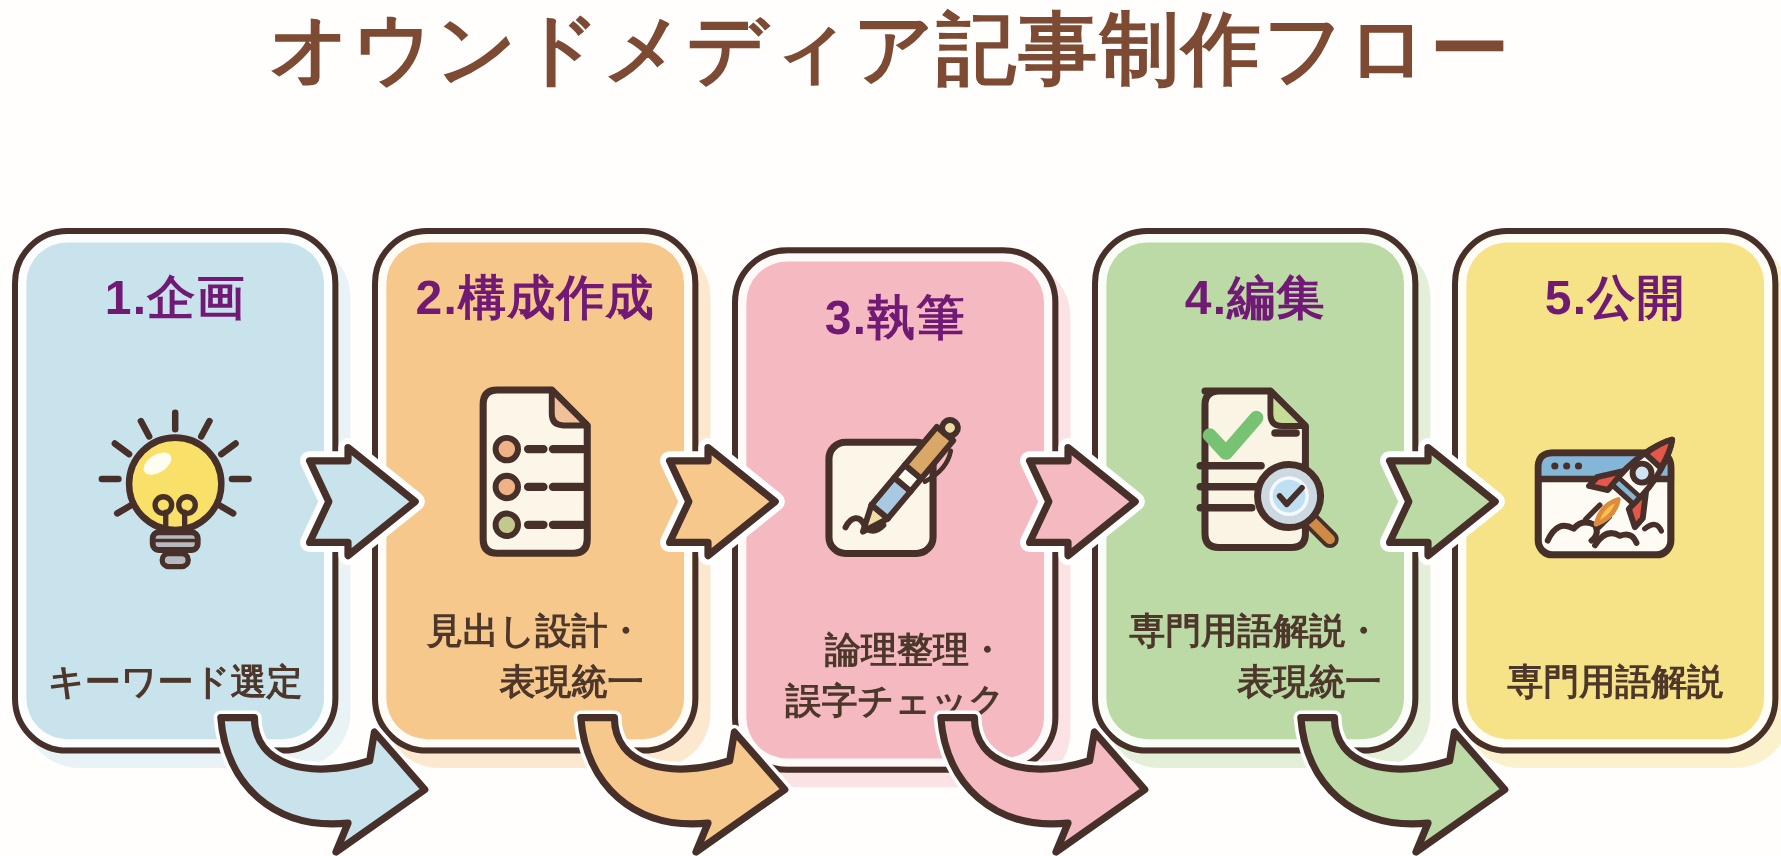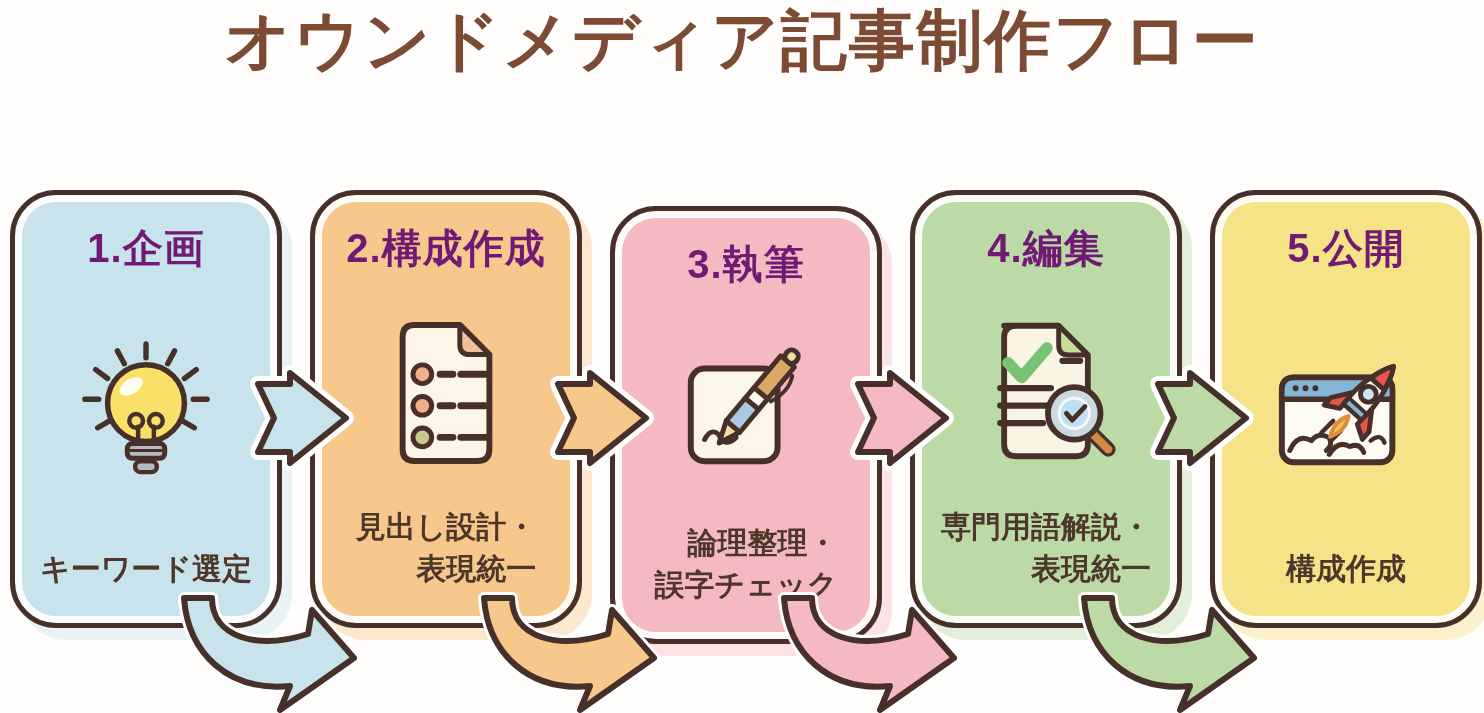--- a/index.html
+++ b/index.html
@@ -162,21 +162,21 @@
           <path d="M-12,4 L-26,24 L-26,34 L-12,26 Z" fill="#e4574a" stroke-width="5"></path>
           <path d="M12,4 L26,24 L26,34 L12,26 Z" fill="#e4574a" stroke-width="5"></path>
           <path d="M-12,20 C-15,-8 -7,-30 0,-42 C7,-30 15,-8 12,20 Z" fill="#fdfbf3" stroke-width="5"></path>
           <rect x="-12" y="12" width="24" height="8" fill="#84b6d8" stroke-width="4"></rect>
           <path d="M-9,-18 C-6,-32 -3,-38 0,-42 C3,-38 6,-32 9,-18 Z" fill="#e4574a" stroke-width="5"></path>
           <circle cx="0" cy="-4" r="8" fill="#cfe3f2" stroke-width="5"></circle>
         </g>
       </svg>
     </div>
     <p class="desc">
-      <span>構成作成</span>
+      <span>専門用語解説</span>
     </p>
   </section>
 
   <svg class="side-arrow sa1" viewBox="0 0 96 100">
     <path d="M4,16 L36,16 L36,5 L92,50 L36,95 L36,84 L4,84 L20,50 Z" fill="#ffffff" stroke="#ffffff" stroke-width="16" stroke-linejoin="round"></path>
     <path d="M4,16 L36,16 L36,5 L92,50 L36,95 L36,84 L4,84 L20,50 Z" stroke="#47302a" stroke-width="6" stroke-linejoin="round" fill="#c8e3ec"></path>
   </svg>
   <svg class="side-arrow sa2" viewBox="0 0 96 100">
     <path d="M4,16 L36,16 L36,5 L92,50 L36,95 L36,84 L4,84 L20,50 Z" fill="#ffffff" stroke="#ffffff" stroke-width="16" stroke-linejoin="round"></path>
     <path d="M4,16 L36,16 L36,5 L92,50 L36,95 L36,84 L4,84 L20,50 Z" stroke="#47302a" stroke-width="6" stroke-linejoin="round" fill="#f7c88c"></path>

